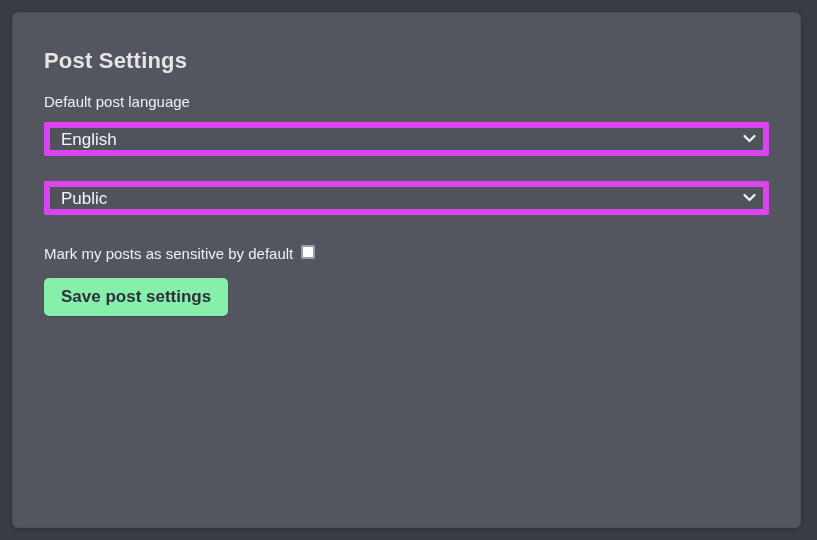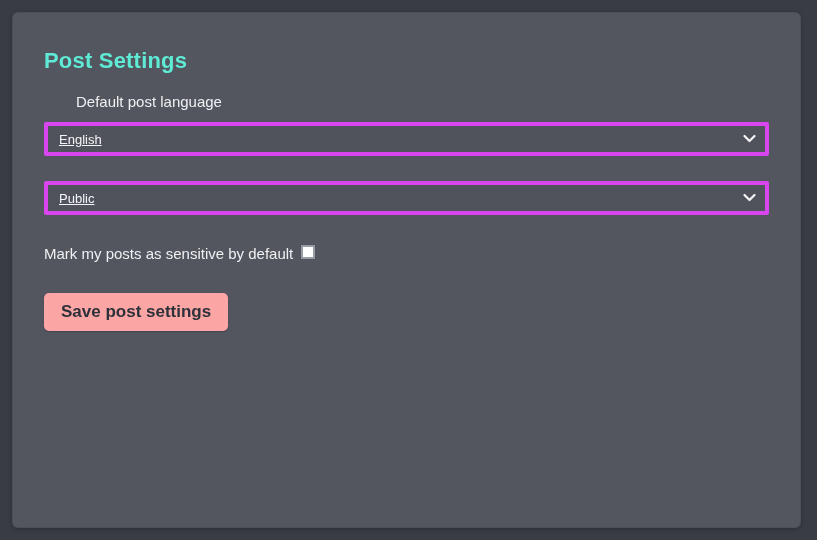--- a/index.html
+++ b/index.html
@@ -23,51 +23,49 @@
     background: #54565f;
     border-radius: 6px;
     padding: 26px 32px;
     box-sizing: border-box;
     box-shadow: 0 1px 4px rgba(0,0,0,0.25), inset 0 0 0 1px rgba(0,0,0,0.08);
   }
   h1.page-title {
     margin: 10px 0 18px 0;
     font-size: 22px;
     font-weight: bold;
-    color: #5eead4;
+    color: #e5e5e5;
     letter-spacing: 0.2px;
   }
   .field { margin-bottom: 25px; }
   .field-label {
     display: block;
     font-size: 15px;
     color: #eef0f2;
     line-height: 20px;
-    margin-left: 32px;
   }
   .select-wrap {
     position: relative;
     margin-top: 10px;
   }
   select.setting-select {
     -webkit-appearance: none;
     -moz-appearance: none;
     appearance: none;
     width: 100%;
     height: 34px;
     box-sizing: border-box;
     background: #50525c;
-    border: 4px solid #d946ef;
+    border: 6px solid #d946ef;
     border-radius: 2px;
     color: #f4f5f7;
-    font-size: 13px;
+    font-size: 17px;
     font-family: "Liberation Sans", "DejaVu Sans", sans-serif;
     padding: 0 34px 0 11px;
     outline: none;
-    text-decoration: underline;
   }
   .chevron {
     position: absolute;
     right: 13px;
     top: 50%;
     transform: translateY(-50%);
     pointer-events: none;
     display: inline-flex;
     line-height: 0;
   }
@@ -96,23 +94,23 @@
     appearance: none;
     width: 14px;
     height: 14px;
     margin: 0;
     background: #ffffff;
     border: 2px solid #9a9da7;
     border-radius: 1px;
     cursor: pointer;
   }
   button.save-button {
-    margin-top: 31px;
+    margin-top: 16px;
     display: inline-block;
-    background: #fca5a5;
+    background: #86efac;
     color: #2d313a;
     border: none;
     border-radius: 5px;
     font-family: "Liberation Sans", "DejaVu Sans", sans-serif;
     font-size: 17px;
     font-weight: bold;
     padding: 9px 17px;
     cursor: pointer;
     box-shadow: 0 1px 2px rgba(0,0,0,0.2);
   }

